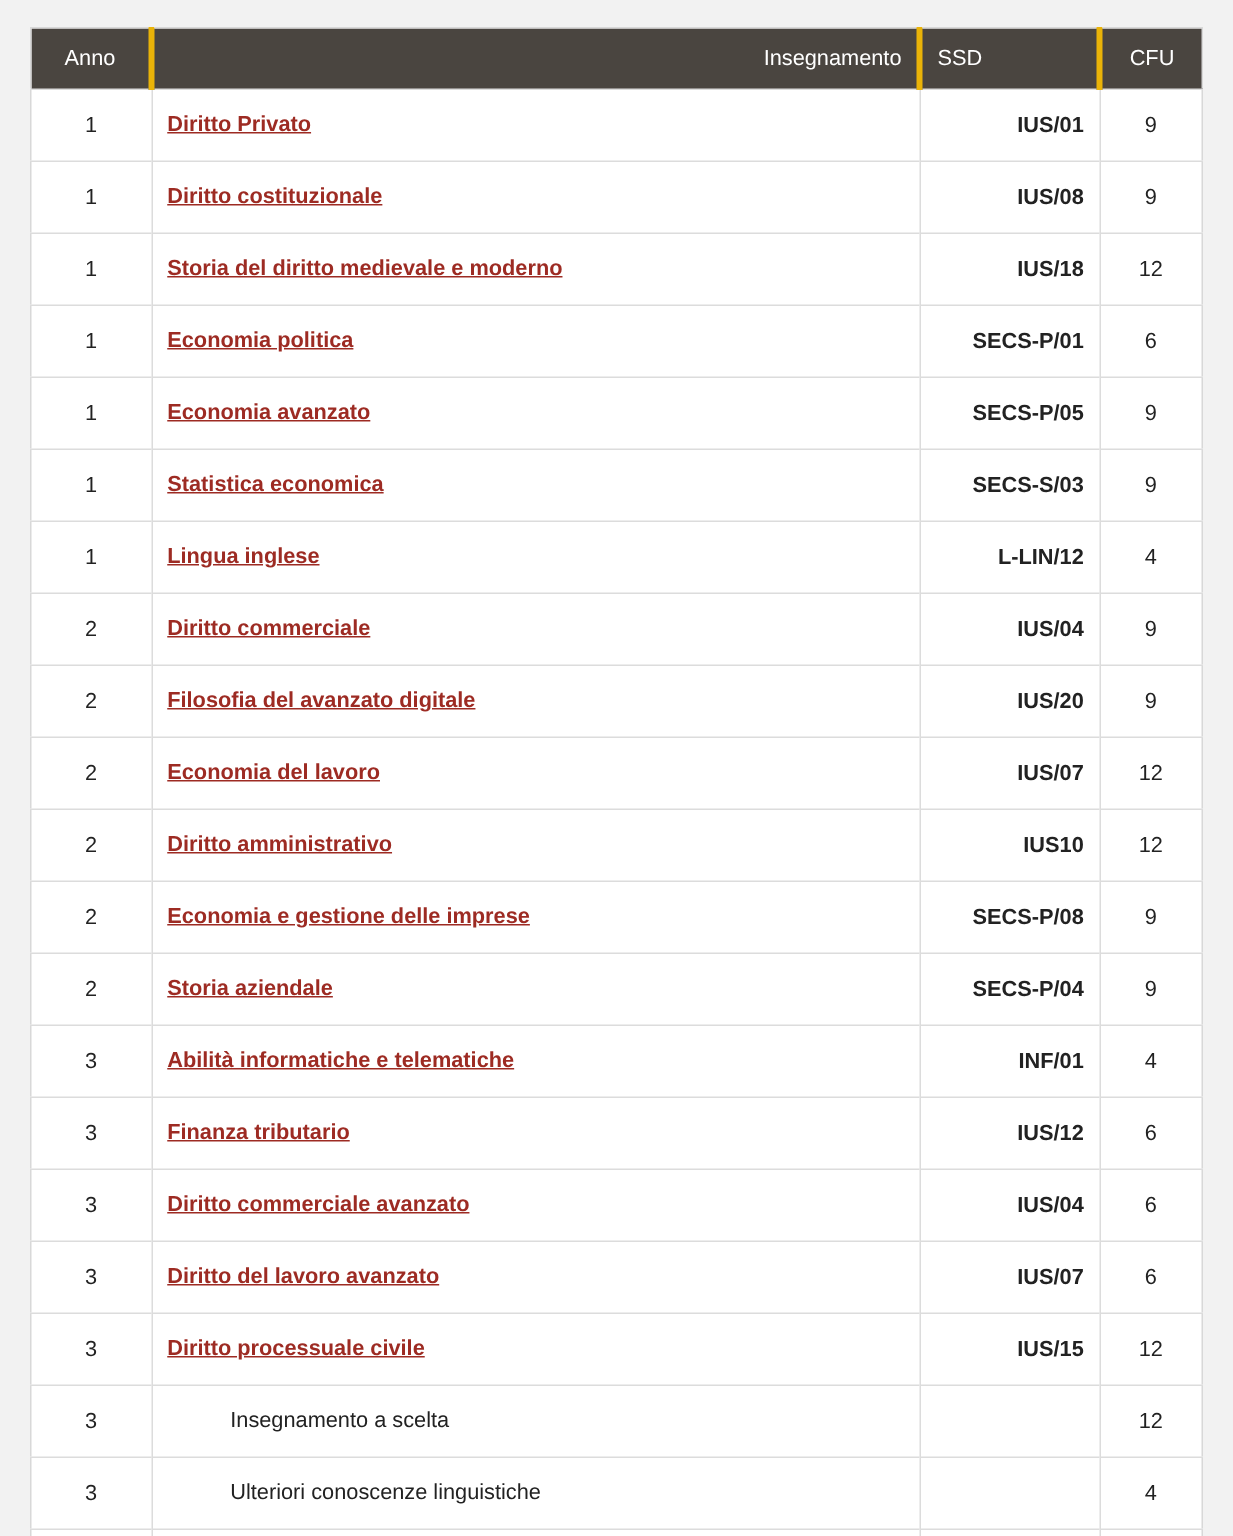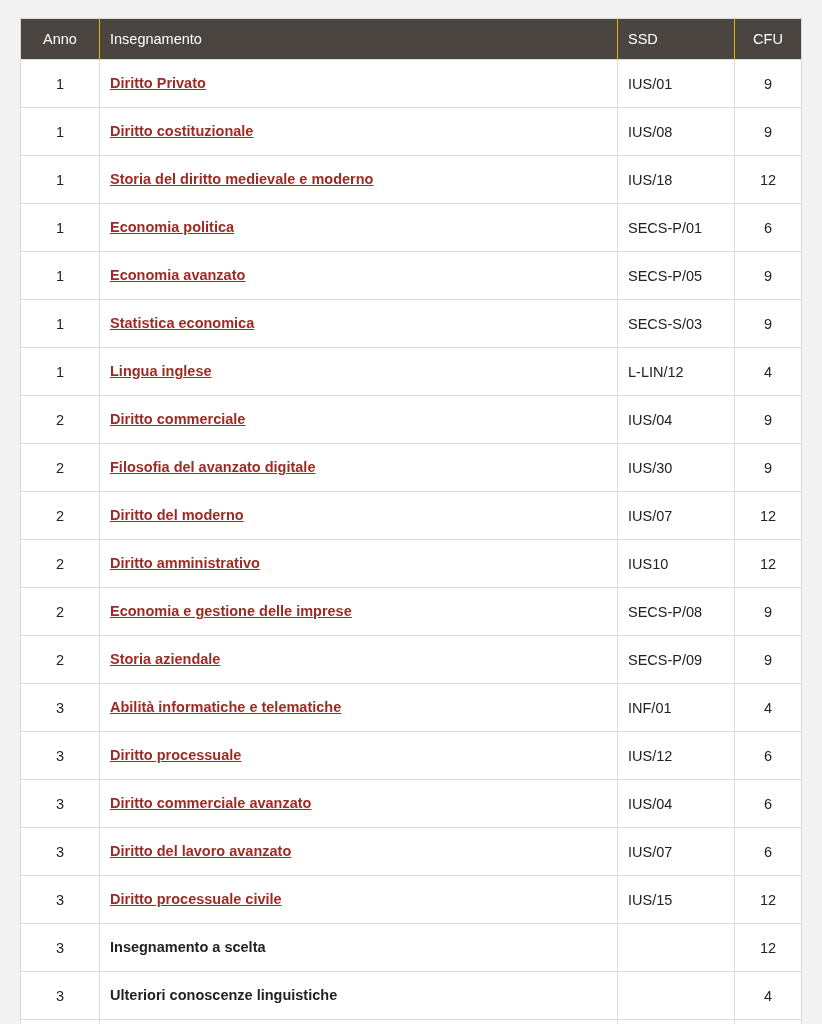--- a/index.html
+++ b/index.html
@@ -26,55 +26,56 @@
     background: #ffffff;
     border: 1px solid #d8d8d8;
     table-layout: fixed;
   }
   table.curriculum thead th {
     background: #4a4540;
     color: #ffffff;
     font-size: 14.5px;
     font-weight: normal;
     padding: 12px 10px;
-    border-right: 1px solid #eab308;
+    border-right: 4px solid #eab308;
     vertical-align: middle;
   }
   table.curriculum thead th:last-child {
     border-right: none;
   }
   th.col-anno { width: 58px; text-align: center; }
-  th.col-ins  { text-align: left; padding-left: 14px; }
+  th.col-ins  { text-align: right; padding-left: 14px; }
   th.col-ssd  { width: 96px; text-align: left; }
   th.col-cfu  { width: 46px; text-align: center; }
 
   table.curriculum tbody td {
     border-top: 1px solid #dcdcdc;
     border-right: 1px solid #dcdcdc;
     font-size: 14.5px;
     color: #222222;
     padding: 13px 10px;
     vertical-align: middle;
   }
   table.curriculum tbody td:last-child {
     border-right: none;
   }
   td.anno { text-align: center; width: 58px; }
   td.ins  { text-align: left; padding-left: 14px; line-height: 1.45; }
-  td.ssd  { text-align: left; width: 96px; word-wrap: break-word; }
+  td.ssd  { text-align: right; width: 96px; word-wrap: break-word; font-weight: bold; }
   td.cfu  { text-align: center; width: 46px; }
 
   a.course-link {
     color: #9d2b23;
     font-weight: bold;
     font-size: 14.5px;
   }
   span.course-plain {
     color: #222222;
-    font-weight: bold;
+    font-weight: normal;
+    margin-left: 42px;
   }
 </style>
 </head>
 <body>
 
 <div class="page">
   <table class="curriculum">
     <thead>
       <tr>
         <th class="col-anno">Anno</th>
@@ -128,56 +129,56 @@
         </tr>
         <tr>
           <td class="anno">2</td>
           <td class="ins"><a class="course-link" href="#">Diritto commerciale</a></td>
           <td class="ssd">IUS/04</td>
           <td class="cfu">9</td>
         </tr>
         <tr>
           <td class="anno">2</td>
           <td class="ins"><a class="course-link" href="#">Filosofia del avanzato digitale</a></td>
-          <td class="ssd">IUS/30</td>
-          <td class="cfu">9</td>
-        </tr>
-        <tr>
-          <td class="anno">2</td>
-          <td class="ins"><a class="course-link" href="#">Diritto del moderno</a></td>
+          <td class="ssd">IUS/20</td>
+          <td class="cfu">9</td>
+        </tr>
+        <tr>
+          <td class="anno">2</td>
+          <td class="ins"><a class="course-link" href="#">Economia del lavoro</a></td>
           <td class="ssd">IUS/07</td>
           <td class="cfu">12</td>
         </tr>
         <tr>
           <td class="anno">2</td>
           <td class="ins"><a class="course-link" href="#">Diritto amministrativo</a></td>
           <td class="ssd">IUS10</td>
           <td class="cfu">12</td>
         </tr>
         <tr>
           <td class="anno">2</td>
           <td class="ins"><a class="course-link" href="#">Economia e gestione delle imprese</a></td>
           <td class="ssd">SECS-P/08</td>
           <td class="cfu">9</td>
         </tr>
         <tr>
           <td class="anno">2</td>
           <td class="ins"><a class="course-link" href="#">Storia aziendale</a></td>
-          <td class="ssd">SECS-P/09</td>
+          <td class="ssd">SECS-P/04</td>
           <td class="cfu">9</td>
         </tr>
         <tr>
           <td class="anno">3</td>
           <td class="ins"><a class="course-link" href="#">Abilità informatiche e telematiche</a></td>
           <td class="ssd">INF/01</td>
           <td class="cfu">4</td>
         </tr>
         <tr>
           <td class="anno">3</td>
-          <td class="ins"><a class="course-link" href="#">Diritto processuale</a></td>
+          <td class="ins"><a class="course-link" href="#">Finanza tributario</a></td>
           <td class="ssd">IUS/12</td>
           <td class="cfu">6</td>
         </tr>
         <tr>
           <td class="anno">3</td>
           <td class="ins"><a class="course-link" href="#">Diritto commerciale avanzato</a></td>
           <td class="ssd">IUS/04</td>
           <td class="cfu">6</td>
         </tr>
         <tr>

